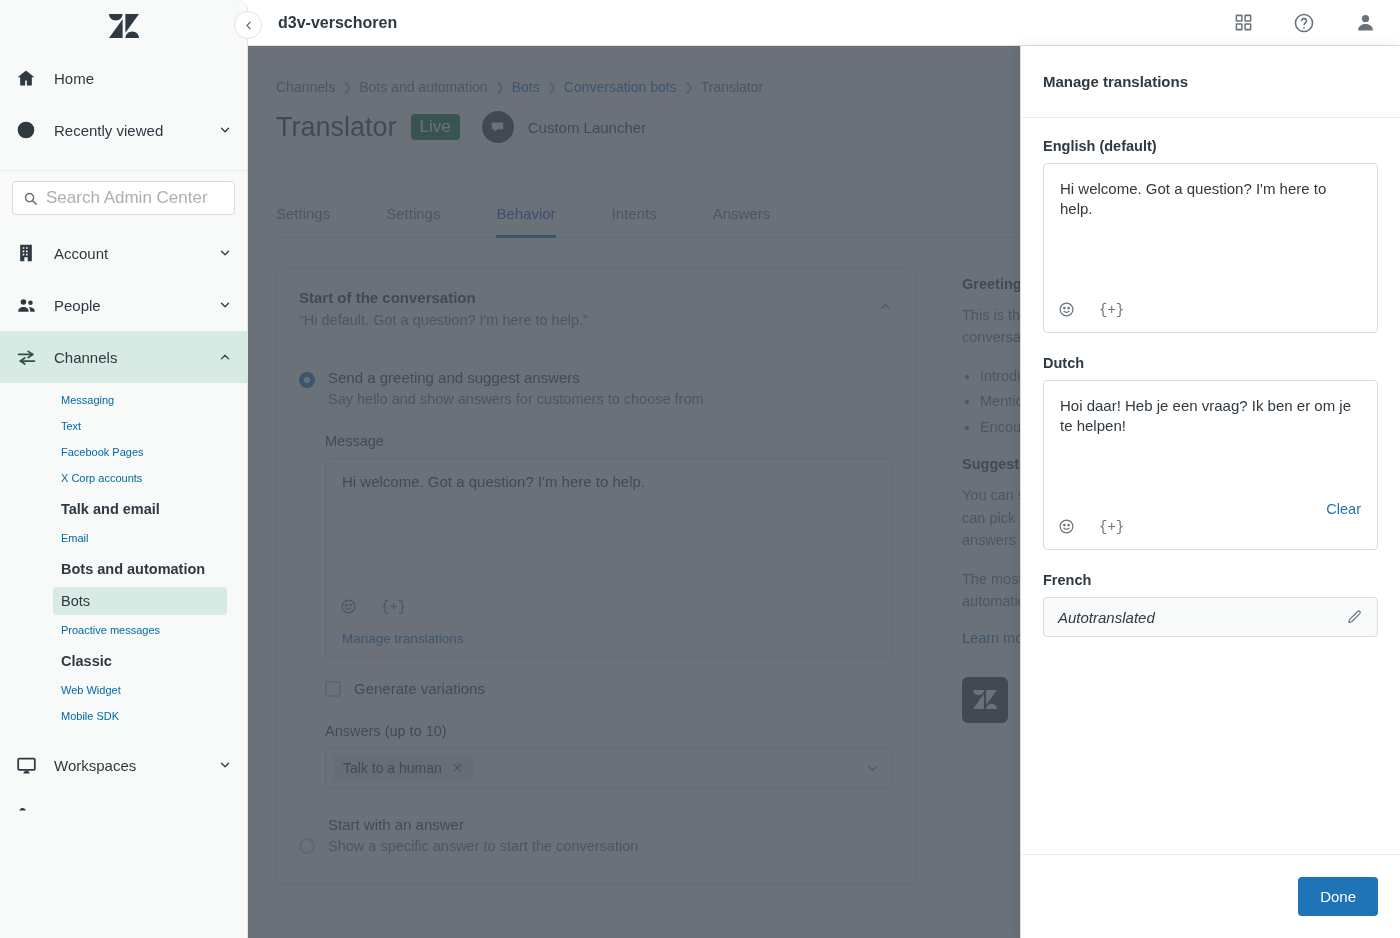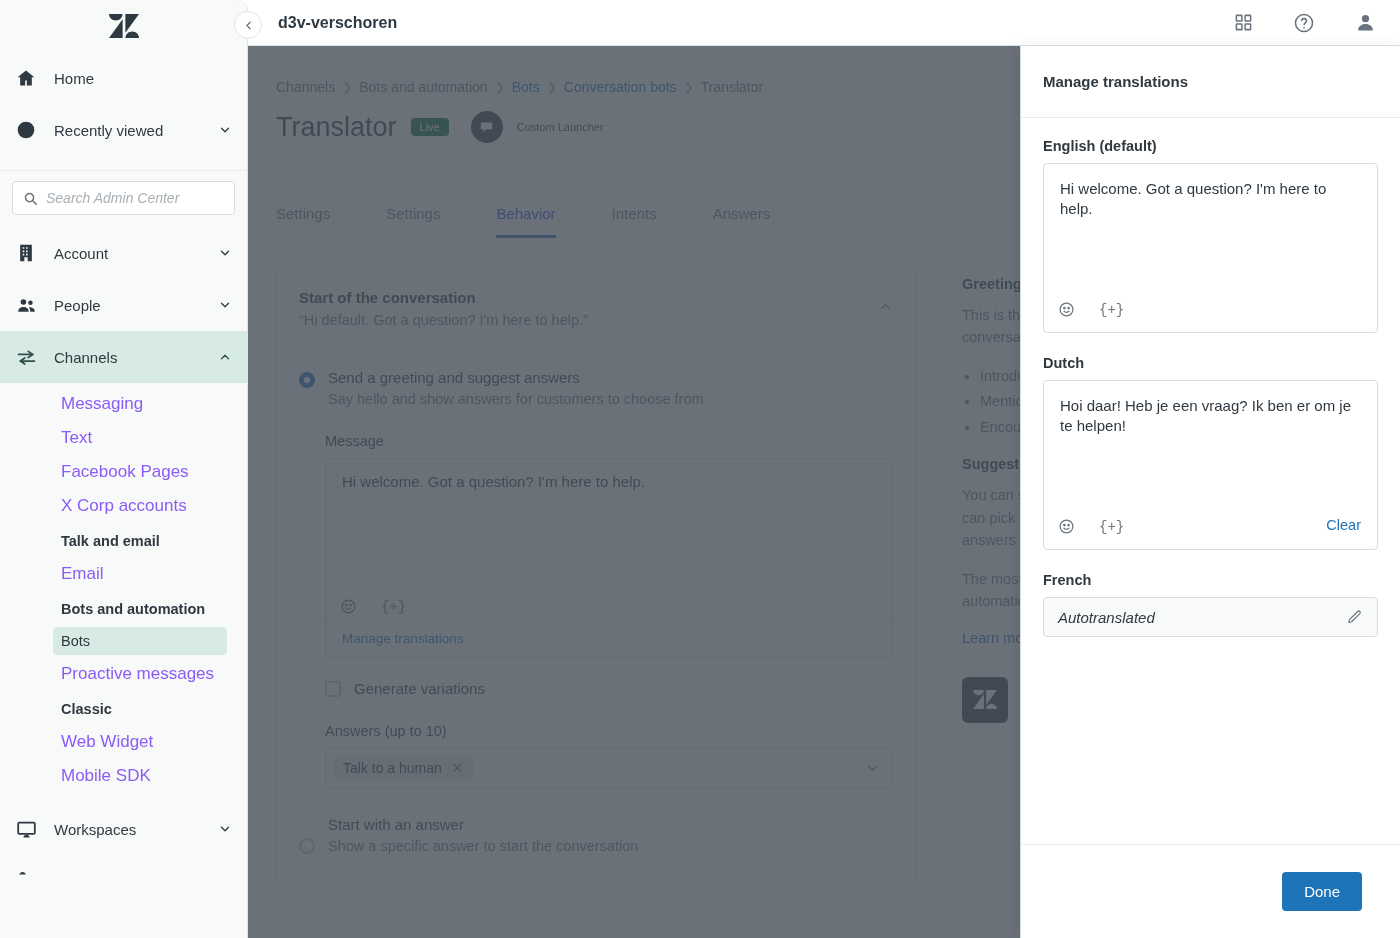--- a/index.html
+++ b/index.html
@@ -33,29 +33,29 @@
   .sb-row .sb-label { flex:1; padding-left: 12px; }
   .sb-row.active { background:#d7eae4; }
   .sb-row.active .sb-ico svg, .sb-row.active .chev svg { color:#2f4f4a; }
   .chev { width: 16px; height:16px; color:#2f3941; display:flex; align-items:center; justify-content:center; }
 
   .sb-search-wrap { padding: 10px 12px 12px 12px; }
   .sb-search {
     height: 34px; border:1px solid #d8dcde; border-radius:4px;
     background:#fff; display:flex; align-items:center; padding: 0 10px; gap: 8px;
   }
-  .sb-search .ph { color:#a9b0b5; font-size: 14px; font-style: italic; }
+  .sb-search .ph { color:#a9b0b5; font-size: 17px; }
 
   .sb-sub { padding: 4px 0 0 0; }
   .sb-sub-head {
     font-size: 14.5px; font-weight: bold; color:#2f3941;
     padding: 10px 0 8px 61px;
   }
   .sb-sub-item {
-    font-size: 17px; color:#8b5cf6; padding: 7px 0 7px 61px;
+    font-size: 11px; color:#0369a1; padding: 7px 0 7px 61px;
     cursor:pointer; margin: 0 20px 0 0;
   }
   .sb-sub-sel-wrap { padding: 2px 20px 2px 53px; }
   .sb-sub-sel { background:#d7eae4; border-radius:4px; padding:6px 0 6px 8px; font-size:14.5px; color:#2f3941; cursor:pointer; }
 
   .sb-bottom { margin-top: 10px; }
 
   
   .topbar {
     position:absolute; left:248px; top:0; width:1152px; height:46px;
@@ -83,28 +83,28 @@
   .main-inner { position:relative; width:100%; height:100%; padding: 0 28px; }
 
   .breadcrumb { padding-top: 33px; font-size: 14px; color:#68737d; display:flex; align-items:center; gap:7px; flex-wrap:nowrap;}
   .breadcrumb .bc { white-space:nowrap; }
   .breadcrumb .bc.link { color:#1f73b7; cursor:pointer; }
   .breadcrumb .sep { color:#a9b0b5; font-size:12px; }
 
   .title-row { display:flex; align-items:center; gap:14px; margin-top: 16px; }
   .page-title { font-size: 27px; color:#2f3941; font-weight: normal; }
   .badge-live {
-    background:#00713d; color:#fff; font-size:11px;
+    background:#00713d; color:#fff; font-size:17px;
     padding: 3px 9px; border-radius:4px;
   }
   .launcher-circle {
     width:32px; height:32px; border-radius:50%; background:#2f3941;
     display:flex; align-items:center; justify-content:center; margin-left: 8px;
   }
-  .launcher-name { font-size: 11px; color:#2f3941; }
+  .launcher-name { font-size: 15px; color:#2f3941; }
 
   .tabs { margin-top: 52px; display:flex; gap: 0; border-bottom:1px solid #e0e4e6; }
   .tab {
     font-size: 15px; color:#68737d; padding: 10px 0 13px 0;
     margin-right: 56px; cursor:pointer; border-bottom: 3px solid transparent;
     margin-bottom:-1px;
   }
   .tab.active { color:#1d4ed8; border-bottom-color:#1f73b7; }
 
   .content-flex { display:flex; gap: 0; margin-top: 30px; }
@@ -186,29 +186,29 @@
   .panel-title { font-size:15px; font-weight:bold; color:#2f3941; }
   .panel-body { flex:1; padding: 20px 22px 0 22px; overflow:hidden; }
   .lang-label { font-size:14.5px; font-weight:bold; color:#2f3941; margin-bottom:9px; }
   .lang-label.sp { margin-top: 22px; }
   .tbox {
     border:1px solid #d8dcde; border-radius:4px; background:#fff;
     height: 170px; position:relative; padding: 15px 16px;
   }
   .tbox .ttext { font-size:15px; color:#2f3941; line-height:1.35; }
   .tbox .ttools { position:absolute; left:14px; bottom:14px; display:flex; align-items:center; gap:24px; color:#68737d; }
-  .tbox .clear { position:absolute; right:16px; bottom:16px; font-size:14.5px; color:#1f73b7; cursor:pointer; }
+  .tbox .clear { position:absolute; right:16px; bottom:32px; font-size:14.5px; color:#1f73b7; cursor:pointer; }
   .autobox {
     border:1px solid #d8dcde; border-radius:4px; background:#f8f9f9;
     height: 40px; display:flex; align-items:center; padding: 0 14px;
   }
   .autobox .at { flex:1; font-size:15px; color:#2f3941; font-style: italic; }
   .panel-foot {
-    height: 94px; border-top:1px solid #e9ebec;
-    display:flex; align-items:center; justify-content:flex-end; padding: 0 38px;
+    height: 84px; border-top:1px solid #e9ebec;
+    display:flex; align-items:center; justify-content:flex-end; padding: 0 22px;
   }
   .btn-done {
     background:#1f73b7; color:#fff; border:none; border-radius:4px;
     font-size:15px; padding: 11px 22px; cursor:pointer;
     font-family:"Liberation Sans", sans-serif;
   }
   svg { display:block; }
 </style>
 </head>
 <body>

